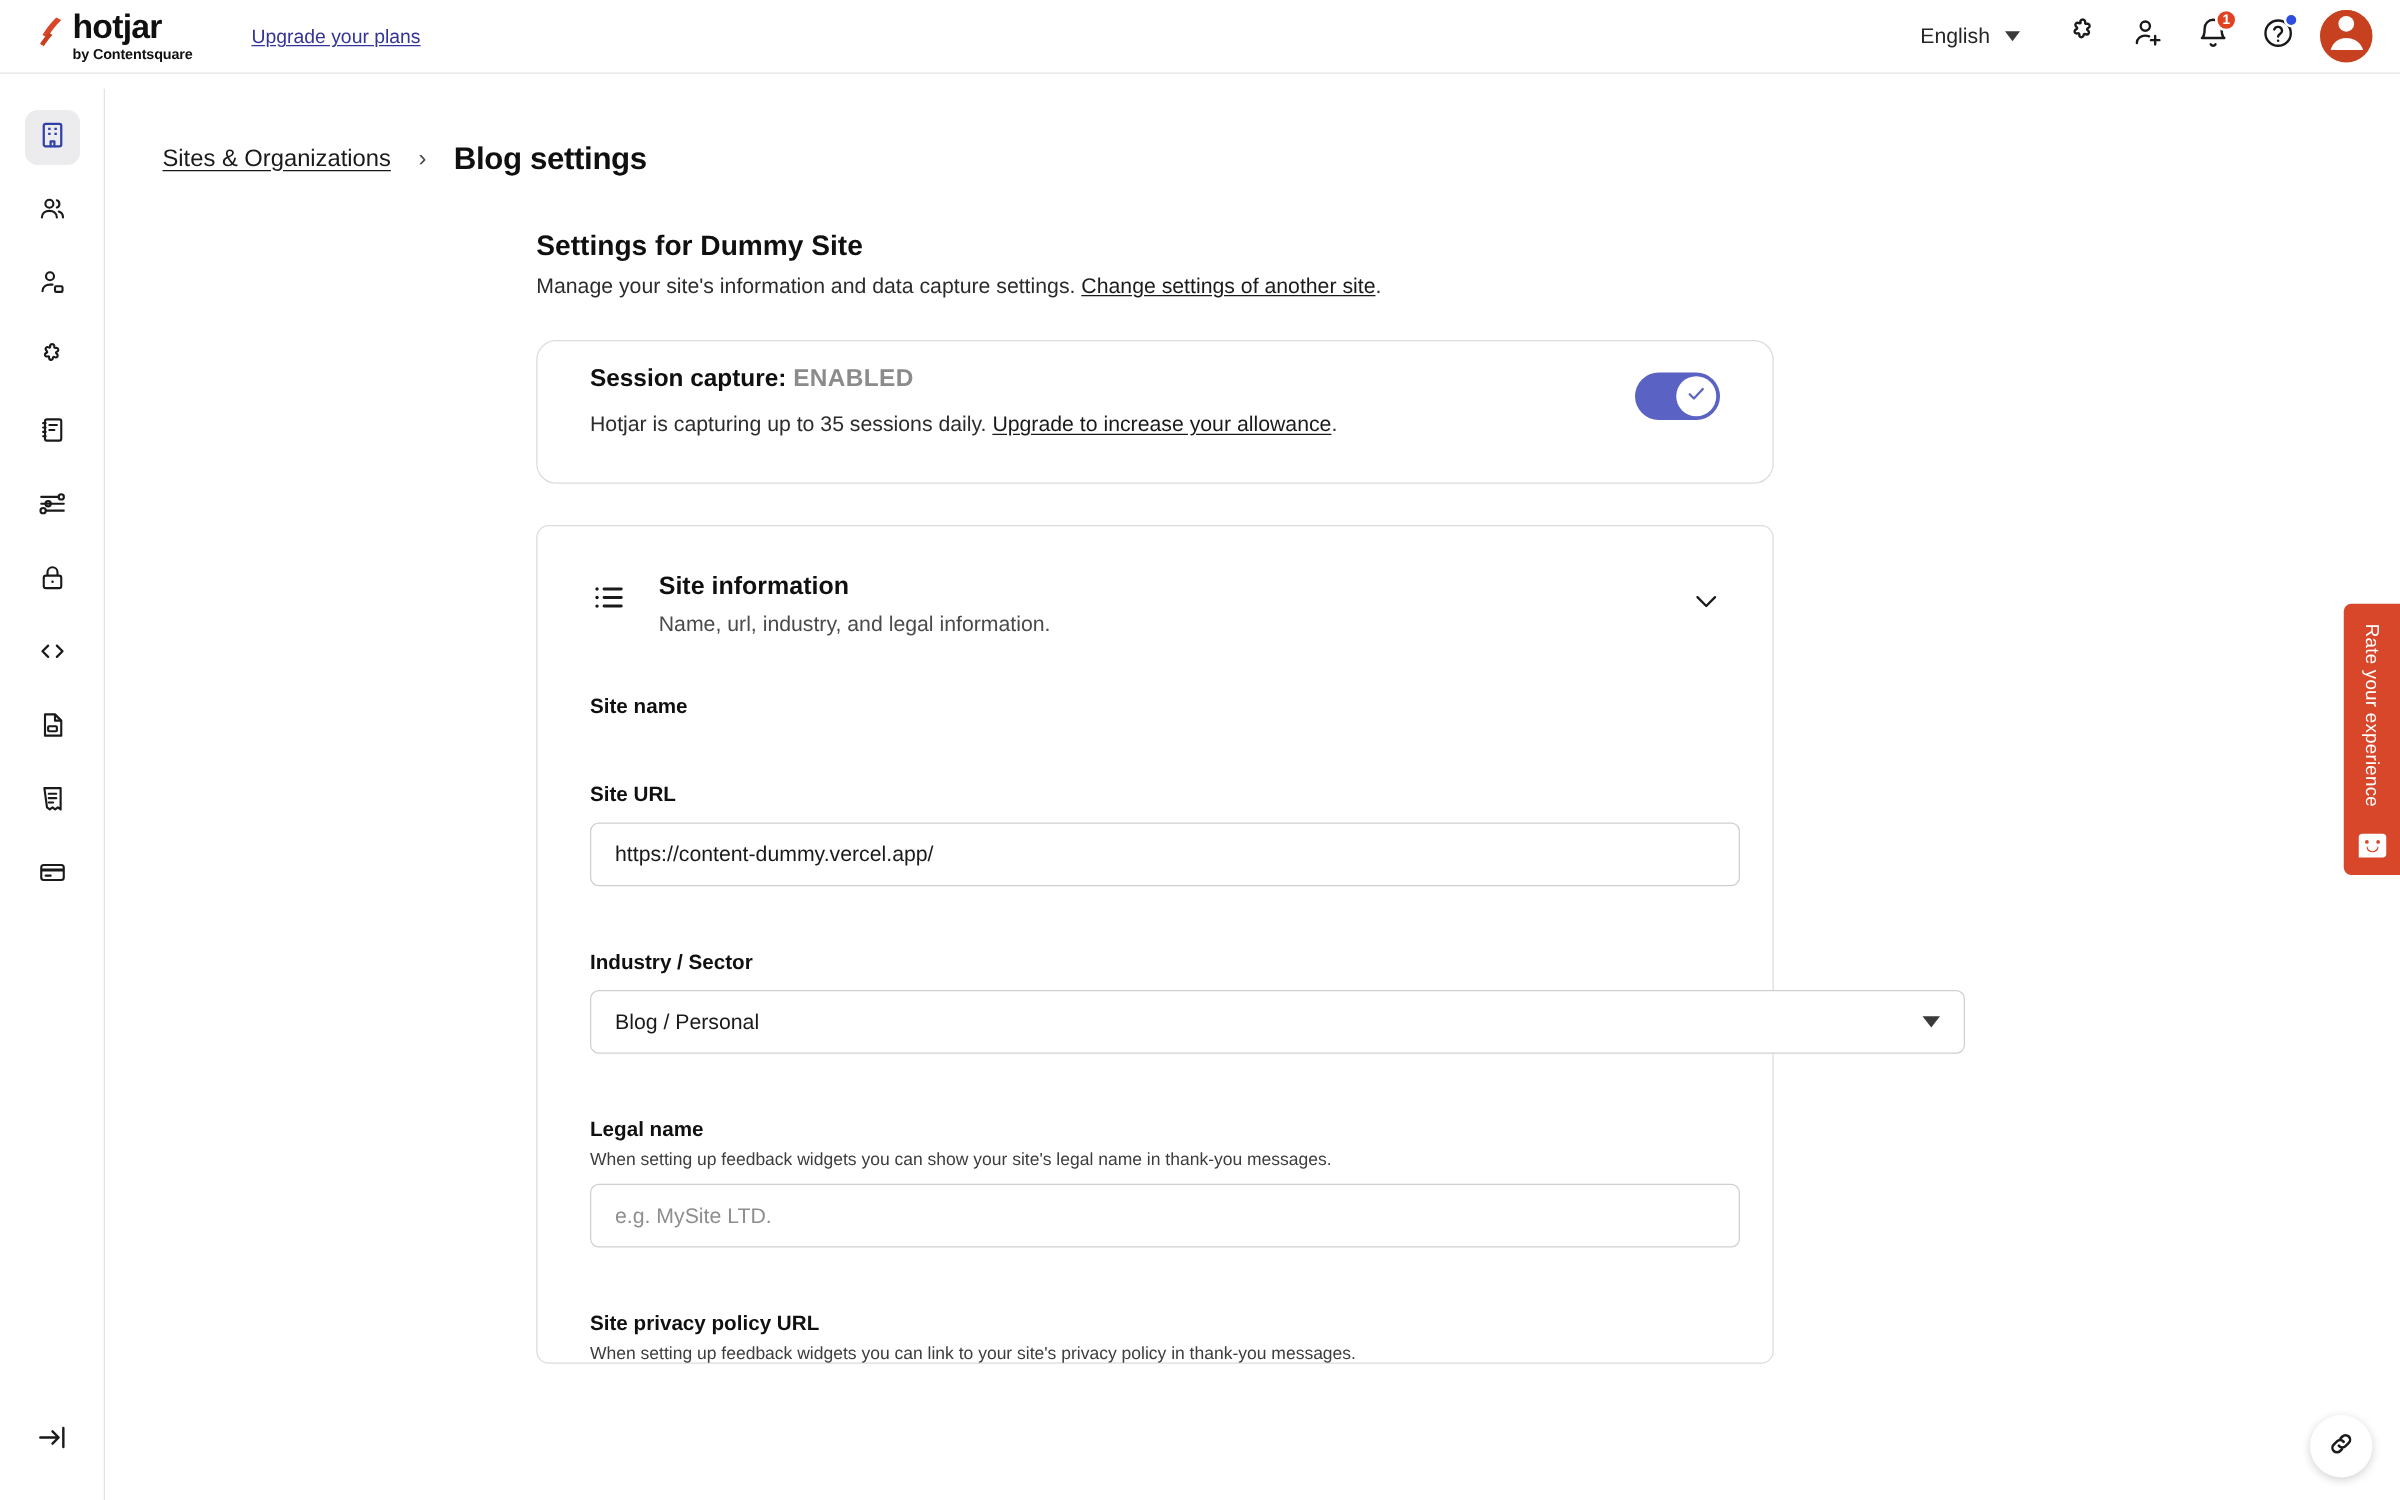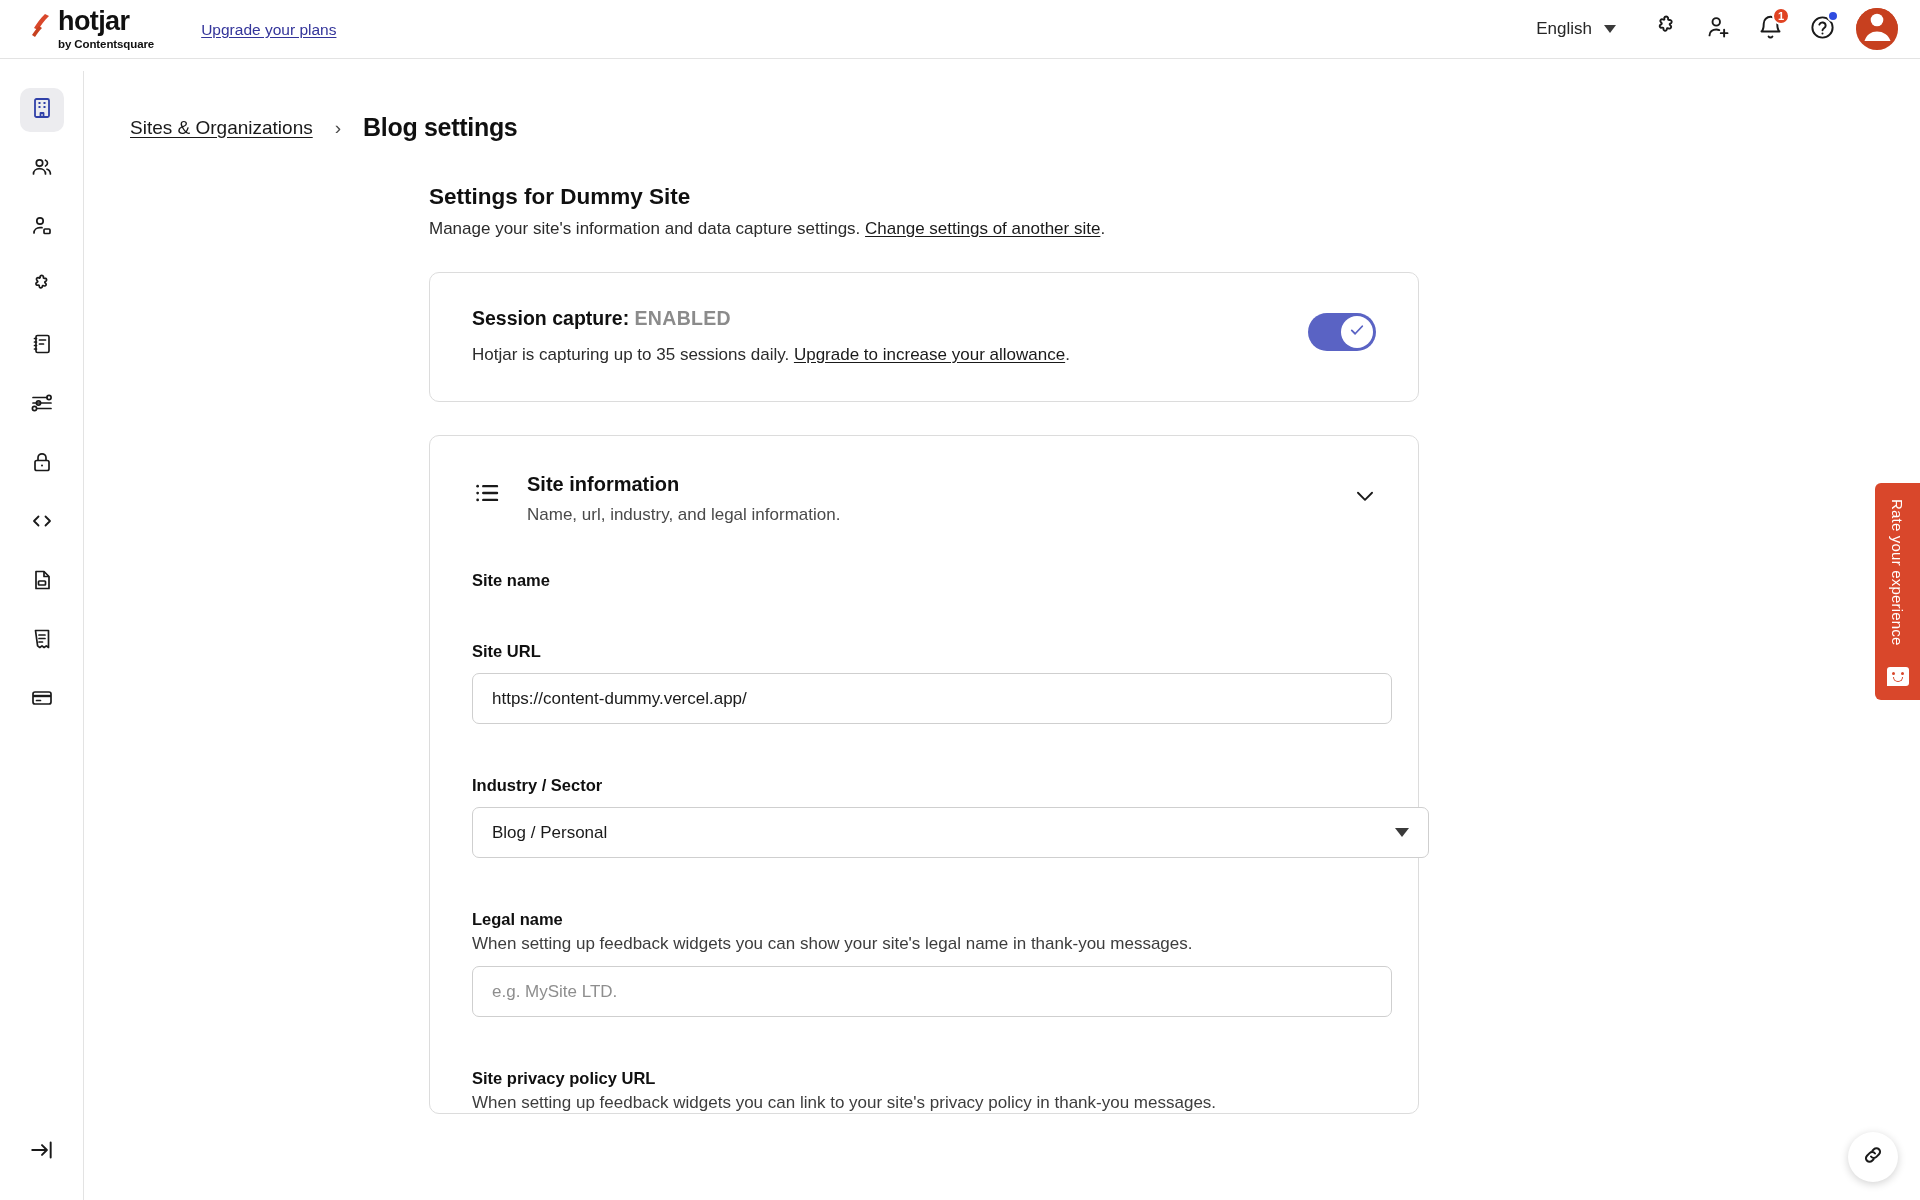--- a/index.html
+++ b/index.html
@@ -119,21 +119,21 @@
     font-size: 17px; color: #2c2c2c; margin-top: 9px;
   }
   .page-sub a {
     color: #1a1a1a; text-decoration: underline; text-underline-offset: 2px; cursor: pointer; margin-top: 24px;
   }
 
   .card {
     border: 1px solid #dcdcdc; border-radius: 10px;
     background: #ffffff; margin-top: 33px;
   }
-  .session-card { padding: 34px 42px 36px 42px; display: flex; align-items: flex-start; }
+  .session-card { padding: 19px 42px 36px 42px; display: flex; align-items: flex-start; border-radius: 16px; }
   .session-texts { flex: 1; }
   .session-title { font-size: 19.5px; color: #101010; }
   .session-title b { font-weight: 700; }
   .session-state { font-weight: 700; color: #8b8b8b; letter-spacing: 0.3px; }
   .session-desc { font-size: 17px; color: #2c2c2c; margin-top: 15px; }
   .session-desc a { color: #1a1a1a; text-decoration: underline; text-underline-offset: 2px; cursor: pointer; }
   .toggle {
     width: 68px; height: 38px; border-radius: 19px;
     background: #5a63c4; position: relative; cursor: pointer;
     margin-top: 6px; flex-shrink: 0;
@@ -150,32 +150,32 @@
     padding: 37px 40px 30px 42px; cursor: pointer;
   }
   .info-icon { width: 30px; margin-right: 25px; margin-top: 5px; }
   .info-titles { flex: 1; }
   .info-title { font-size: 20px; font-weight: 700; color: #101010; }
   .info-sub { font-size: 17px; color: #4a4a4a; margin-top: 9px; }
   .chev { width: 26px; height: 26px; margin-top: 10px; cursor: pointer; }
 
   .field { padding: 0 42px; margin-top: 16px; }
   .field-label { font-size: 16.5px; font-weight: 700; color: #101010; }
-  .field-hint { font-size: 17px; color: #3d3d3d; margin-top: 5px; }
+  .field-hint { font-size: 14px; color: #3d3d3d; margin-top: 5px; }
   .field-input {
     width: 920px; height: 51px;
     border: 1px solid #cfcfcf; border-radius: 7px;
     margin-top: 12px; padding: 0 19px;
     font-family: "Liberation Sans", sans-serif;
     font-size: 17px; color: #1a1a1a; background: #fff;
     display: flex; align-items: center;
   }
   .field-input.placeholder { color: #8e8e8e; }
   .field-select {
-    width: 957px; height: 51px;
+    width: 1100px; height: 51px;
     border: 1px solid #cfcfcf; border-radius: 7px;
     margin-top: 12px; padding: 0 19px;
     font-size: 17px; color: #1a1a1a; background: #fff;
     display: flex; align-items: center; justify-content: space-between;
     cursor: pointer;
   }
   .sel-caret {
     width: 0; height: 0;
     border-left: 7px solid transparent;
     border-right: 7px solid transparent;

